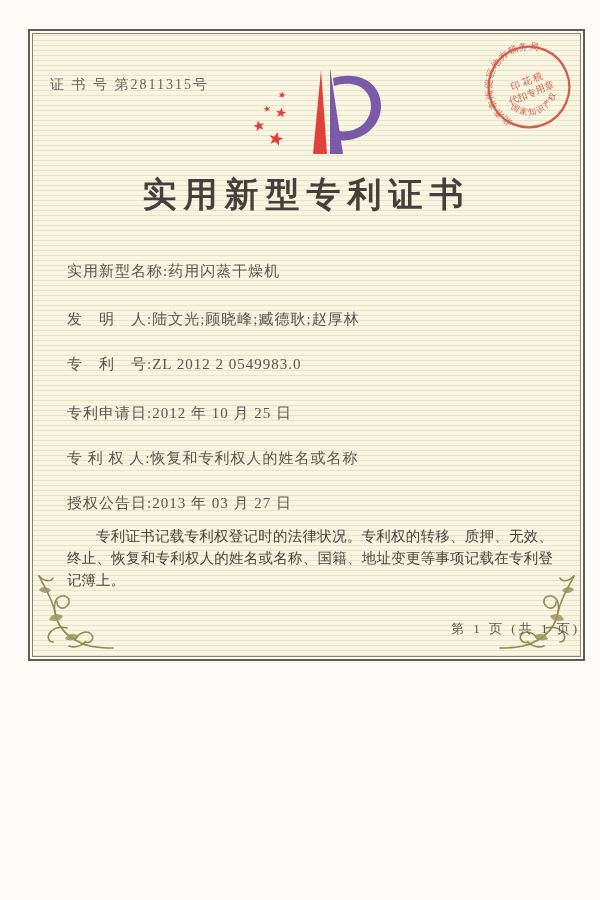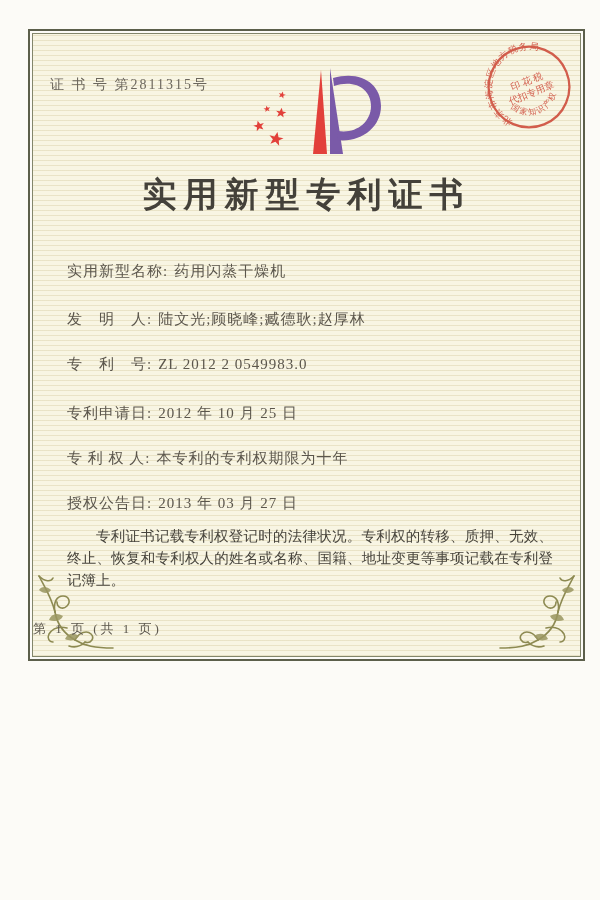--- a/index.html
+++ b/index.html
@@ -30,21 +30,21 @@
   }
   .logo{position:absolute;left:210px;top:28px;width:172px;height:108px;}
   .tax-stamp{position:absolute;left:448px;top:5px;width:96px;height:96px;transform:rotate(-22deg);opacity:.85;}
   .title{
     position:absolute;left:0;top:138px;width:100%;
     text-align:center;font-size:34px;letter-spacing:7px;
     color:#44413a;font-weight:600;
   }
   
   .field{position:absolute;left:34px;font-size:15px;color:#5b564c;letter-spacing:1px;white-space:nowrap;}
-  .field .lbl{margin-right:6px;}
+  .field .lbl{}
   .f0{top:228px;} .f1{top:276px;} .f2{top:321px;} .f3{top:370px;} .f4{top:415px;} .f5{top:460px;}
   
   .body-text{
     position:absolute;left:34px;top:491px;width:486px;
     font-size:14.5px;line-height:22px;color:#47443c;text-align:justify;
   }
   .body-text p{margin:0;text-indent:2em;}
   
   .barcode{
     position:absolute;left:29px;top:664px;width:172px;height:12px;
@@ -65,21 +65,21 @@
   .seal-date{position:absolute;left:360px;top:767px;font-size:15px;letter-spacing:1px;color:#514e46;}
   .big-seal{
     position:absolute;left:332px;top:629px;width:152px;height:152px;
     mix-blend-mode:multiply;opacity:.93;
   }
   
   .flourish{position:absolute;width:80px;height:86px;bottom:2px;}
   .flourish.right{right:2px;}
   .flourish.left{left:2px;transform:scaleX(-1);}
   .footer{
-    position:absolute;left:0;bottom:18px;width:100%;text-align:left;
+    position:absolute;left:0;bottom:18px;width:100%;text-align:right;
     font-size:13px;letter-spacing:3px;color:#5d584e;
   }
   svg text{font-family:"Liberation Serif","DejaVu Serif",serif;}
 </style>
 </head>
 <body>
 
 <div class="frame">
   <div class="frame-inner">
 
@@ -123,21 +123,21 @@
     <div class="field f1">
       <span class="lbl">发　明　人:</span><span>陆文光;顾晓峰;臧德耿;赵厚林</span>
     </div>
     <div class="field f2">
       <span class="lbl">专　利　号:</span><span>ZL 2012 2 0549983.0</span>
     </div>
     <div class="field f3">
       <span class="lbl">专利申请日:</span><span>2012 年 10 月 25 日</span>
     </div>
     <div class="field f4">
-      <span class="lbl">专 利 权 人:</span><span>本专利的专利权期限为十年</span>
+      <span class="lbl">专 利 权 人:</span><span>恢复和专利权人的姓名或名称</span>
     </div>
     <div class="field f5">
       <span class="lbl">授权公告日:</span><span>2013 年 03 月 27 日</span>
     </div>
 
     <div class="body-text">
       <p>专利证书记载专利权登记时的法律状况。专利权的转移、质押、无效、终止、恢复和专利权人的姓名或名称、国籍、地址变更等事项记载在专利登记簿上。</p>
     </div>
 
     <div class="barcode"></div>

